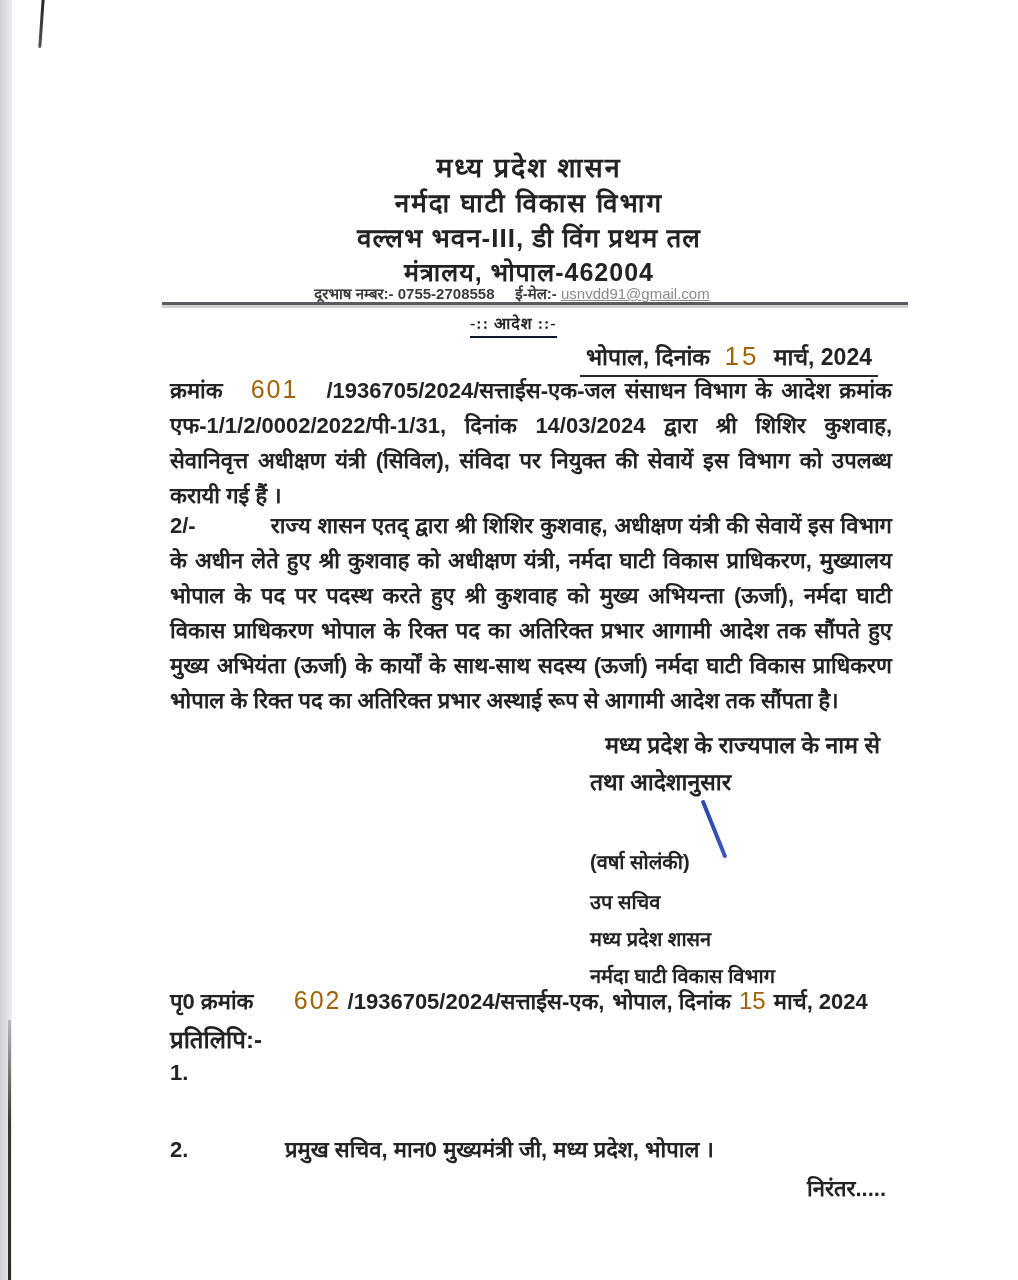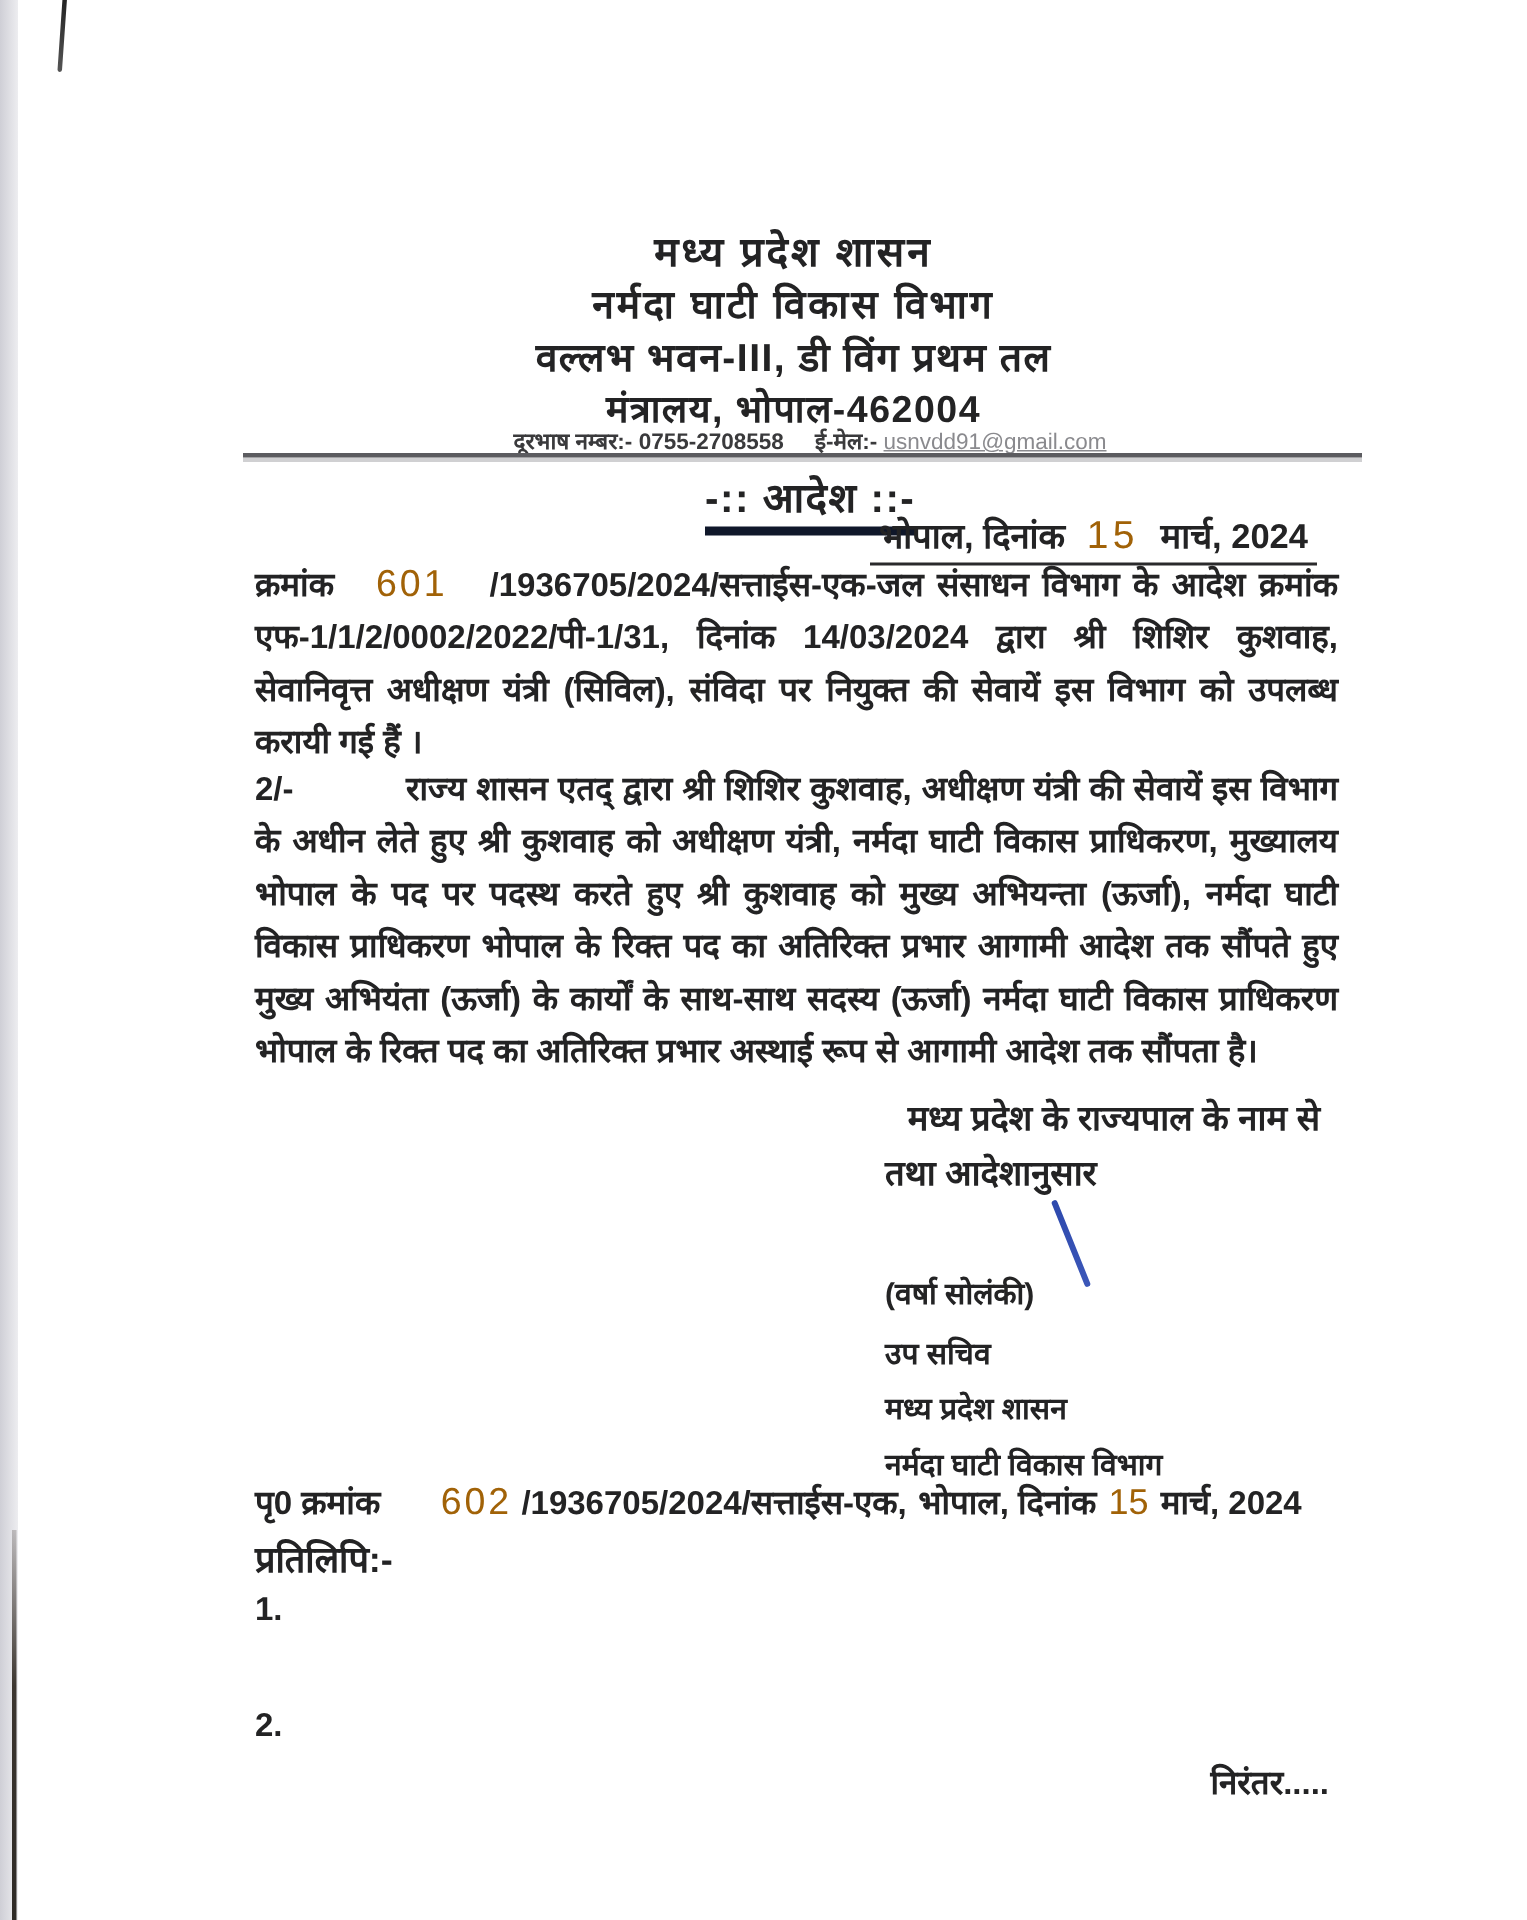--- a/index.html
+++ b/index.html
@@ -31,30 +31,30 @@
     transform: rotate(4deg); border-radius: 2px;
   }
   .ink { color: #232324; font-weight: 700; }
 
   
   .hdr { position: absolute; left: 164px; width: 730px; text-align: center; }
   .hdr-1 { top: 148px; font-size: 27px; letter-spacing: 2px; }
   .hdr-2 { top: 184px; font-size: 26px; letter-spacing: 2px; }
   .hdr-3 { top: 219px; font-size: 26px; letter-spacing: 1px; }
   .hdr-4 { top: 254px; font-size: 25px; letter-spacing: 1px; }
-  .contact { position: absolute; left: 175px; top: 283px; width: 730px; text-align: center; font-size: 15px; }
+  .contact { position: absolute; left: 147px; top: 283px; width: 730px; text-align: center; font-size: 15px; }
   .contact .lbl { font-weight: 700; color: #3a3a3c; }
   .contact .email { color: #8a8a8e; text-decoration: underline; font-weight: 400; }
   .hdr-rule { position: absolute; left: 162px; top: 302px; width: 746px; height: 3px;
     background: #5c5c60; box-shadow: 0 3px 0 rgba(120,120,125,0.35); }
 
   
   .order-heading {
-    position: absolute; left: 470px; top: 312px; font-size: 27px;
-    border-bottom: 6px solid #0f172a; padding-bottom: 2px; letter-spacing: 1px;
+    position: absolute; left: 470px; top: 312px; font-size: 16px;
+    border-bottom: 2px solid #0f172a; padding-bottom: 2px; letter-spacing: 1px; font-family: Liberation Serif, serif;
   }
   .date-line {
     position: absolute; right: 140px; top: 340px; font-size: 23px;
     border-bottom: 2px solid #2a2a2c; padding: 0 6px 3px 6px;
   }
   .hw { color: #a16207; font-weight: 500; }
   .hw-day { font-size: 26px; padding: 0 8px; letter-spacing: 3px; }
 
   
   .para {
@@ -151,15 +151,16 @@
   <span>/1936705/2024/सत्ताईस-एक,</span>
 </div>
 
 <div class="copy-label ink">प्रतिलिपि:-</div>
 
 <div class="copy-row copy-1 ink">
   <span class="num">1.</span>
 </div>
 <div class="copy-row copy-2 ink">
   <span class="num">2.</span>
+  <span class="txt">प्रमुख सचिव, मान0 मुख्यमंत्री जी, मध्य प्रदेश, भोपाल ।</span>
 </div>
 
 <div class="footer-note ink">निरंतर.....</div>
 
 </body></html>

